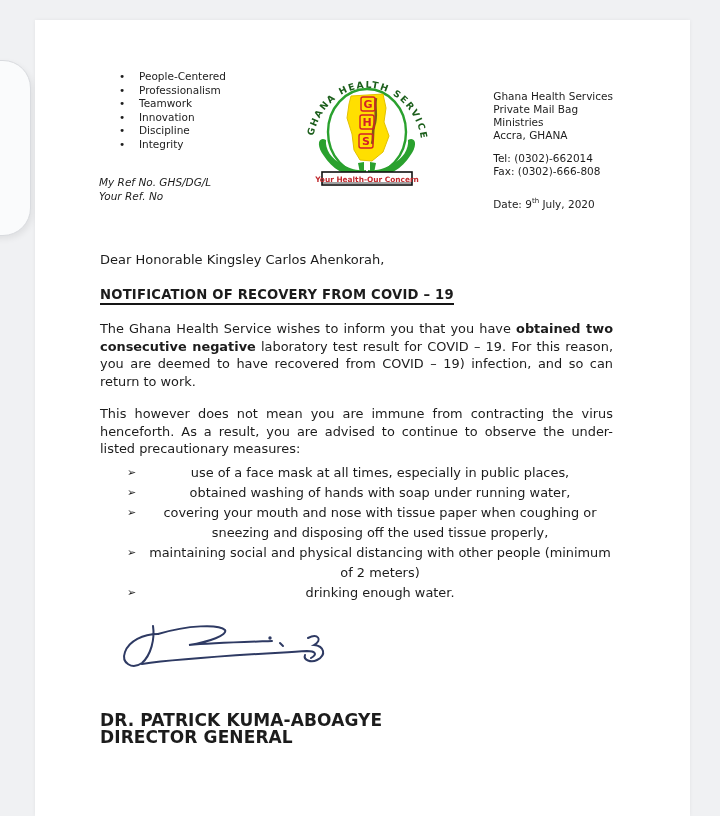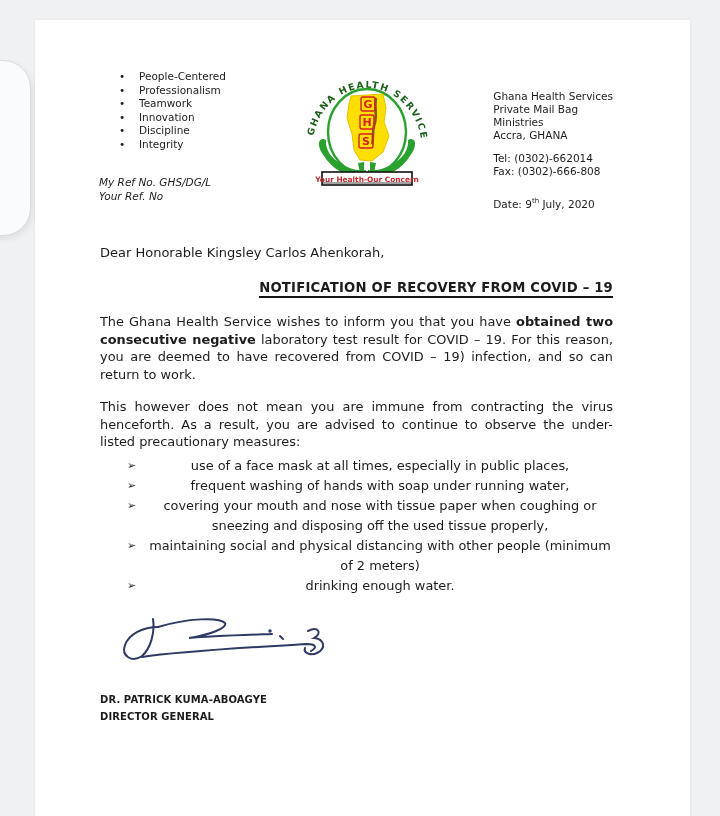--- a/index.html
+++ b/index.html
@@ -30,34 +30,34 @@
   .cv-item { display:flex; }
   .cv-bullet { width:24px; text-align:left; padding-left:4px; }
   .refs { position:absolute; left:64px; top:155px; font-size:10.5px; font-style:italic; line-height:14px; }
   .logo-wrap { position:absolute; left:267px; top:40px; width:130px; height:126px; }
   .addr { position:absolute; right:77px; top:50px; text-align:left; font-size:10.5px; line-height:13px;margin-top:20px; }
   .addr .tel-block { margin-top:10px; }
   .addr .date-line { margin-top:17px; }
   sup.ord { font-size:7px; vertical-align:super; }
   
   .content { padding:0 77px 0 65px; }
-  .salutation { margin-top:20px; font-size:13px; }
-  .title-row { text-align:right; margin-top:17px; }
+  .salutation { margin-top:27px; font-size:13px; }
+  .title-row { text-align:left; margin-top:17px; }
   .letter-title {
     display:inline-block; font-weight:bold; font-size:13.2px; letter-spacing:.2px;
     border-bottom:2px solid #151515; padding-bottom:1px;
   }
   p.body-p { margin-top:15px; font-size:12.9px; line-height:17.5px; text-align:justify; }
   .precautions { margin-top:5px; list-style:none; }
   .precautions li { display:flex; font-size:12.9px; line-height:20px; }
   .arrow-marker { flex:0 0 20px; margin-left:27px; font-size:11px; }
   .li-text { flex:1;text-align:center; }
   .thanks { margin-top:17px; font-size:13px; }
   .sig-wrap { margin-top:10px; margin-left:12px; width:235px; height:72px; }
-  .signer { margin-top:13px; font-weight:bold; font-size:10px; line-height:17px; letter-spacing:.1px; }
+  .signer { margin-top:27px; font-weight:bold; font-size:17px; line-height:17px; letter-spacing:.1px; }
 </style>
 </head>
 <body>
 
 <div class="stage">
   <div class="margin-card"></div>
 
   <div class="paper">
 
     <div class="letterhead">
@@ -156,21 +156,21 @@
 
       <p class="body-p">This however does not mean you are immune from contracting the virus henceforth. As a result, you are advised to continue to observe the under-listed precautionary measures:</p>
 
       <ul class="precautions">
         <li>
             <span class="arrow-marker">➢</span>
             <span class="li-text">use of a face mask at all times, especially in public places,</span>
           </li>
         <li>
             <span class="arrow-marker">➢</span>
-            <span class="li-text">frequent washing of hands with soap under running water,</span>
+            <span class="li-text">obtained washing of hands with soap under running water,</span>
           </li>
         <li>
             <span class="arrow-marker">➢</span>
             <span class="li-text">covering your mouth and nose with tissue paper when coughing or sneezing and disposing off the used tissue properly,</span>
           </li>
         <li>
             <span class="arrow-marker">➢</span>
             <span class="li-text">maintaining social and physical distancing with other people (minimum of 2 meters)</span>
           </li>
         <li>

